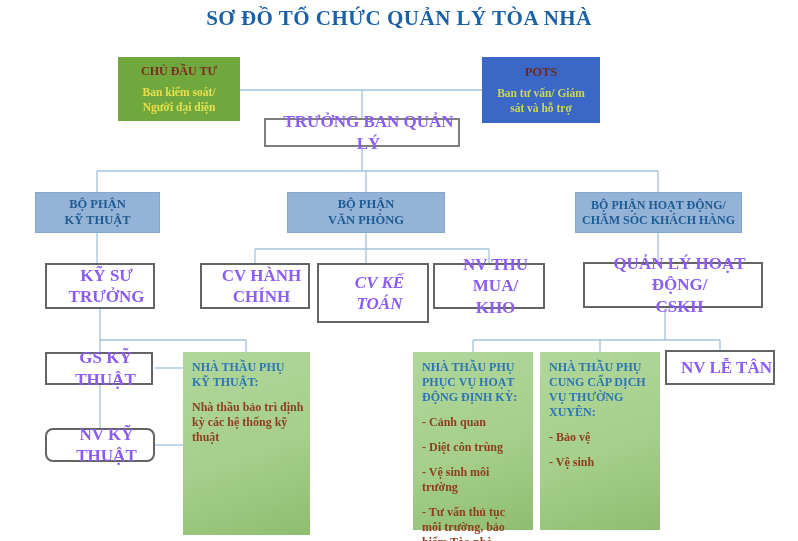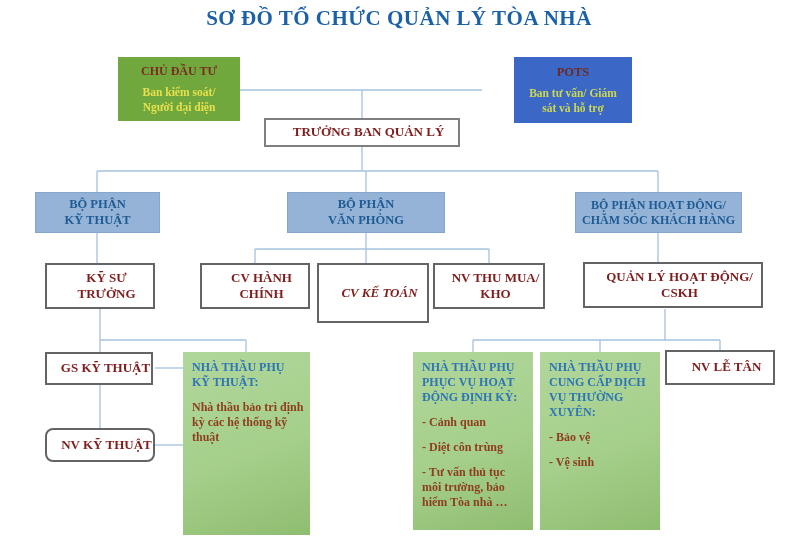--- a/index.html
+++ b/index.html
@@ -29,41 +29,40 @@
     align-items: center;
     justify-content: center;
     text-align: center;
     font-weight: bold;
     white-space: pre-line;
     line-height: 1.25;
   }
   .white-box {
     background: #ffffff;
     border: 2px solid #646464;
-    color: #7f1d1d;
-    font-size: 13px;
+    color: #8b5cf6;
+    font-size: 17px;
     padding-left: 13px;
   }
   .thin-border { border-width: 2px; border-color: #7f7f7f; }
   .dept {
     background: #95b3d7;
     border: 1px solid #84a7cf;
     color: #1f5c94;
     font-size: 12.5px;
   }
   .owner {
     background: #71a83e;
     font-size: 11.5px;
   }
   .owner .hdr { color: #7a2c20; font-size: 12px; margin-bottom: 6px; }
   .owner .sub { color: #e7e04e; }
   .pots {
     background: #3b67c7;
     font-size: 11.5px;
-    margin-left: 32px;
   }
   .pots .hdr { color: #6e2a1c; font-size: 12.5px; margin-bottom: 6px; }
   .pots .sub { color: #ccd84f; }
   .contractor {
     background: linear-gradient(160deg, #b1d79b 0%, #a5cf8b 55%, #8fbd70 100%);
     align-items: flex-start;
     justify-content: flex-start;
     text-align: left;
     padding: 8px 6px 1px 9px;
     font-size: 12px;
@@ -164,20 +163,21 @@
 KỸ THUẬT:</div>
     <div class="body-text">Nhà thầu bảo trì định kỳ các hệ thống kỹ thuật</div>
   </div>
 
   <div class="box contractor" style="left:413px; top:352px; width:120px; height:178px;">
     <div class="hdr">NHÀ THẦU PHỤ
 PHỤC VỤ HOẠT
 ĐỘNG ĐỊNH KỲ:</div>
     <div class="item">- Cảnh quan</div>
     <div class="item">- Diệt côn trùng</div>
+    <div class="item">- Vệ sinh môi trường</div>
     <div class="item">- Tư vấn thủ tục môi trường, bảo hiểm Tòa nhà …</div>
   </div>
 
   <div class="box contractor" style="left:540px; top:352px; width:120px; height:178px;">
     <div class="hdr">NHÀ THẦU PHỤ
 CUNG CẤP DỊCH
 VỤ THƯỜNG
 XUYÊN:</div>
     <div class="item">- Bảo vệ</div>
     <div class="item">- Vệ sinh</div>

